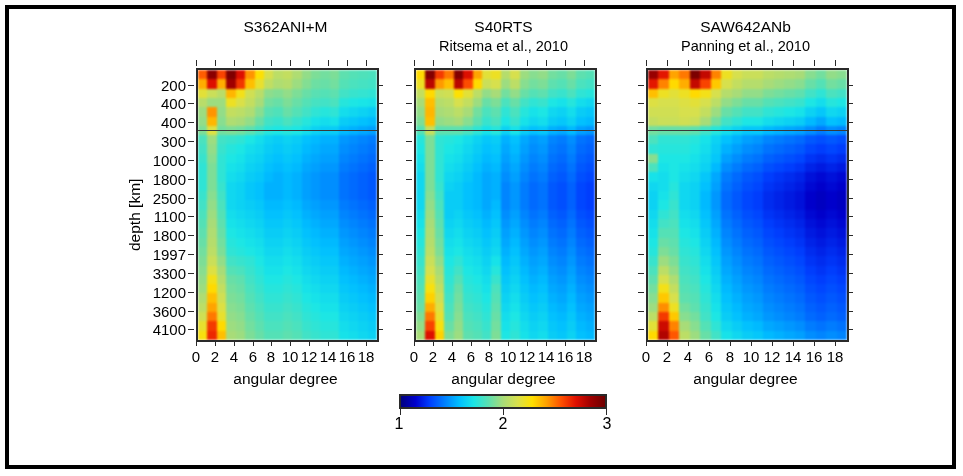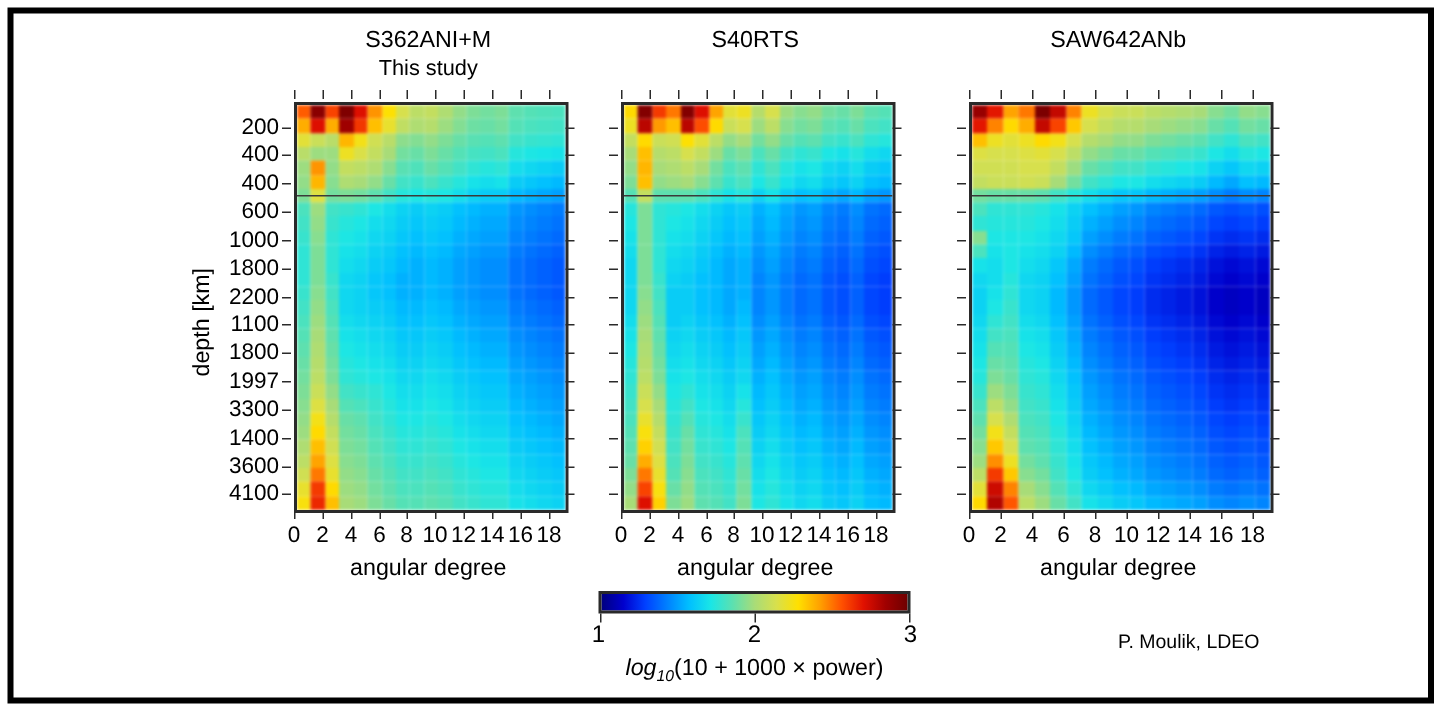--- a/index.html
+++ b/index.html
@@ -151,21 +151,21 @@
 </style>
 </head>
 <body>
 
 <div id="figure">
   <div id="frame-border"></div>
 
   <div id="yaxis-label" style="left: 126px; top: 251px;">depth [km]</div>
 
   <div id="panels-host">
-      <div class="panel-title" style="left: 136px; width: 299px; top: 17px;"><span>S362ANI+M</span><span class="sub">This study</span></div>
+      <div class="panel-title" style="left: 136px; width: 299px; top: 17px;"><span>S362ANI+M</span></div>
       <div class="panel" style="left: 196px; top: 68px; width: 179px; height: 270px;">
         <div class="panel-grid" style="grid-template-columns: repeat(19, 1fr); grid-template-rows: repeat(29, 1fr);">
           <div class="cell" style="background: rgb(255, 92, 0);"></div>
           <div class="cell" style="background: rgb(138, 0, 0);"></div>
           <div class="cell" style="background: rgb(249, 67, 0);"></div>
           <div class="cell" style="background: rgb(127, 0, 0);"></div>
           <div class="cell" style="background: rgb(221, 15, 0);"></div>
           <div class="cell" style="background: rgb(255, 148, 0);"></div>
           <div class="cell" style="background: rgb(253, 224, 3);"></div>
           <div class="cell" style="background: rgb(215, 224, 77);"></div>
@@ -750,52 +750,52 @@
       <div class="tick ytick-right" style="left: 377px; top: 85px;"></div>
       <div class="yticklabel" style="left: 134px; width: 52px; top: 85px;">200</div>
       <div class="tick ytick" style="left: 188px; top: 103px;"></div>
       <div class="tick ytick-right" style="left: 377px; top: 103px;"></div>
       <div class="yticklabel" style="left: 134px; width: 52px; top: 103px;">400</div>
       <div class="tick ytick" style="left: 188px; top: 122px;"></div>
       <div class="tick ytick-right" style="left: 377px; top: 122px;"></div>
       <div class="yticklabel" style="left: 134px; width: 52px; top: 122px;">400</div>
       <div class="tick ytick" style="left: 188px; top: 141px;"></div>
       <div class="tick ytick-right" style="left: 377px; top: 141px;"></div>
-      <div class="yticklabel" style="left: 134px; width: 52px; top: 141px;">600</div>
+      <div class="yticklabel" style="left: 134px; width: 52px; top: 141px;">300</div>
       <div class="tick ytick" style="left: 188px; top: 160px;"></div>
       <div class="tick ytick-right" style="left: 377px; top: 160px;"></div>
       <div class="yticklabel" style="left: 134px; width: 52px; top: 160px;">1000</div>
       <div class="tick ytick" style="left: 188px; top: 179px;"></div>
       <div class="tick ytick-right" style="left: 377px; top: 179px;"></div>
       <div class="yticklabel" style="left: 134px; width: 52px; top: 179px;">1800</div>
       <div class="tick ytick" style="left: 188px; top: 198px;"></div>
       <div class="tick ytick-right" style="left: 377px; top: 198px;"></div>
-      <div class="yticklabel" style="left: 134px; width: 52px; top: 198px;">2200</div>
+      <div class="yticklabel" style="left: 134px; width: 52px; top: 198px;">2500</div>
       <div class="tick ytick" style="left: 188px; top: 216px;"></div>
       <div class="tick ytick-right" style="left: 377px; top: 216px;"></div>
       <div class="yticklabel" style="left: 134px; width: 52px; top: 216px;">1100</div>
       <div class="tick ytick" style="left: 188px; top: 235px;"></div>
       <div class="tick ytick-right" style="left: 377px; top: 235px;"></div>
       <div class="yticklabel" style="left: 134px; width: 52px; top: 235px;">1800</div>
       <div class="tick ytick" style="left: 188px; top: 254px;"></div>
       <div class="tick ytick-right" style="left: 377px; top: 254px;"></div>
       <div class="yticklabel" style="left: 134px; width: 52px; top: 254px;">1997</div>
       <div class="tick ytick" style="left: 188px; top: 273px;"></div>
       <div class="tick ytick-right" style="left: 377px; top: 273px;"></div>
       <div class="yticklabel" style="left: 134px; width: 52px; top: 273px;">3300</div>
       <div class="tick ytick" style="left: 188px; top: 292px;"></div>
       <div class="tick ytick-right" style="left: 377px; top: 292px;"></div>
-      <div class="yticklabel" style="left: 134px; width: 52px; top: 292px;">1400</div>
+      <div class="yticklabel" style="left: 134px; width: 52px; top: 292px;">1200</div>
       <div class="tick ytick" style="left: 188px; top: 311px;"></div>
       <div class="tick ytick-right" style="left: 377px; top: 311px;"></div>
       <div class="yticklabel" style="left: 134px; width: 52px; top: 311px;">3600</div>
       <div class="tick ytick" style="left: 188px; top: 329px;"></div>
       <div class="tick ytick-right" style="left: 377px; top: 329px;"></div>
       <div class="yticklabel" style="left: 134px; width: 52px; top: 329px;">4100</div>
-      <div class="panel-title" style="left: 354px; width: 299px; top: 17px;"><span>S40RTS</span></div>
+      <div class="panel-title" style="left: 354px; width: 299px; top: 17px;"><span>S40RTS</span><span class="sub">Ritsema et al., 2010</span></div>
       <div class="panel" style="left: 414px; top: 68px; width: 179px; height: 270px;">
         <div class="panel-grid" style="grid-template-columns: repeat(19, 1fr); grid-template-rows: repeat(29, 1fr);">
           <div class="cell" style="background: rgb(255, 218, 0);"></div>
           <div class="cell" style="background: rgb(131, 0, 0);"></div>
           <div class="cell" style="background: rgb(244, 58, 0);"></div>
           <div class="cell" style="background: rgb(255, 120, 0);"></div>
           <div class="cell" style="background: rgb(131, 0, 0);"></div>
           <div class="cell" style="background: rgb(221, 15, 0);"></div>
           <div class="cell" style="background: rgb(255, 164, 0);"></div>
           <div class="cell" style="background: rgb(226, 224, 56);"></div>
@@ -1397,21 +1397,21 @@
       <div class="tick ytick" style="left: 406px; top: 254px;"></div>
       <div class="tick ytick-right" style="left: 595px; top: 254px;"></div>
       <div class="tick ytick" style="left: 406px; top: 273px;"></div>
       <div class="tick ytick-right" style="left: 595px; top: 273px;"></div>
       <div class="tick ytick" style="left: 406px; top: 292px;"></div>
       <div class="tick ytick-right" style="left: 595px; top: 292px;"></div>
       <div class="tick ytick" style="left: 406px; top: 311px;"></div>
       <div class="tick ytick-right" style="left: 595px; top: 311px;"></div>
       <div class="tick ytick" style="left: 406px; top: 329px;"></div>
       <div class="tick ytick-right" style="left: 595px; top: 329px;"></div>
-      <div class="panel-title" style="left: 586px; width: 319px; top: 17px;"><span>SAW642ANb</span></div>
+      <div class="panel-title" style="left: 586px; width: 319px; top: 17px;"><span>SAW642ANb</span><span class="sub">Panning et al., 2010</span></div>
       <div class="panel" style="left: 646px; top: 68px; width: 199px; height: 270px;">
         <div class="panel-grid" style="grid-template-columns: repeat(19, 1fr); grid-template-rows: repeat(29, 1fr);">
           <div class="cell" style="background: rgb(152, 0, 0);"></div>
           <div class="cell" style="background: rgb(227, 22, 0);"></div>
           <div class="cell" style="background: rgb(255, 164, 0);"></div>
           <div class="cell" style="background: rgb(255, 120, 0);"></div>
           <div class="cell" style="background: rgb(124, 0, 0);"></div>
           <div class="cell" style="background: rgb(195, 9, 0);"></div>
           <div class="cell" style="background: rgb(255, 131, 0);"></div>
           <div class="cell" style="background: rgb(237, 224, 35);"></div>
@@ -2026,18 +2026,14 @@
     <div id="colorbar" style="background: linear-gradient(to right, rgb(0, 0, 127), rgb(0, 0, 205), rgb(0, 64, 255), rgb(0, 128, 255), rgb(0, 191, 255), rgb(26, 230, 230), rgb(92, 224, 176), rgb(168, 220, 120), rgb(216, 224, 76), rgb(255, 224, 0), rgb(255, 160, 0), rgb(255, 80, 0), rgb(224, 16, 0), rgb(160, 0, 0), rgb(110, 0, 0));"></div>
   </div>
   <div id="cb-ticks-host">
       <div class="cbtick" style="left: 400px; top: 409px;"></div>
       <div class="cbticklabel" style="left: 399px; top: 415px;">1</div>
       <div class="cbtick" style="left: 503px; top: 409px;"></div>
       <div class="cbticklabel" style="left: 503px; top: 415px;">2</div>
       <div class="cbtick" style="left: 606px; top: 409px;"></div>
       <div class="cbticklabel" style="left: 607px; top: 415px;">3</div>
     </div>
-  <div id="cb-label">
-    <span>log</span><sub>10</sub><span class="roman">(10 + 1000 × power)</span>
-  </div>
 
-  <div id="credit">P. Moulik, LDEO</div>
 </div>
 
 </body></html>

